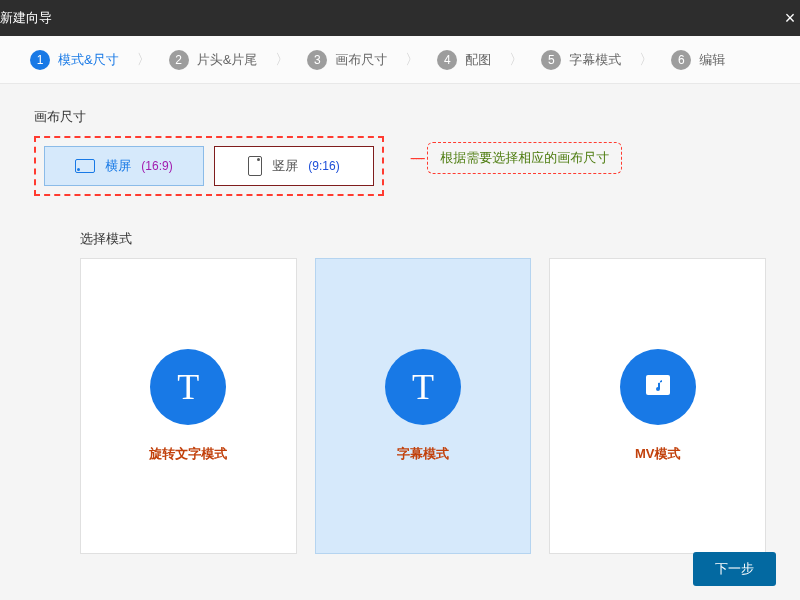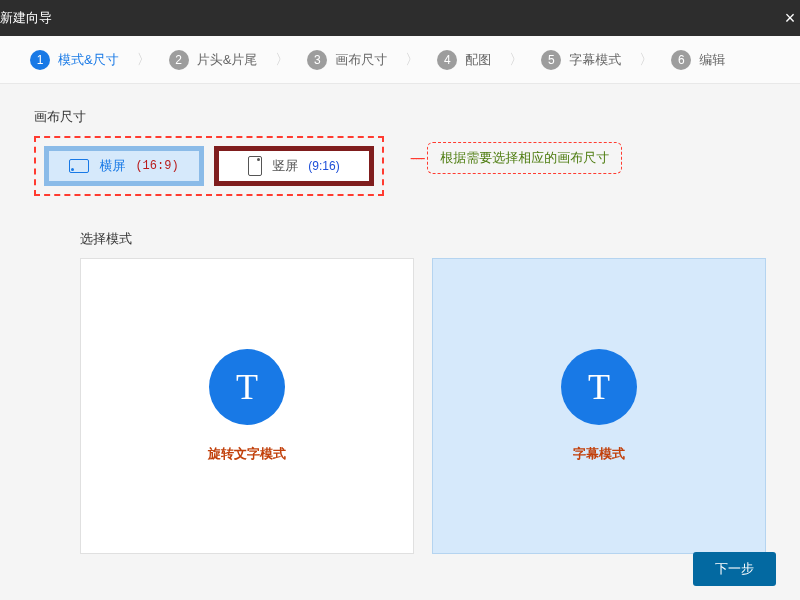--- a/index.html
+++ b/index.html
@@ -15,24 +15,24 @@
 .step-num { width: 20px; height: 20px; border-radius: 50%; background: #9d9d9d; color: #fff; display: flex; align-items: center; justify-content: center; font-size: 12px; }
 .step.active .step-num { background: #1879e6; }
 .step-sep { color: #ccc; margin: 0 18px; font-size: 14px; }
 
 .content { padding: 24px 34px; position: relative; }
 
 .section-label { font-size: 13px; color: #333; margin-bottom: 10px; display: block; }
 
 .dashed-box { border: 2px dashed #ff3b30; padding: 8px; display: inline-flex; gap: 10px; margin-bottom: 6px; }
 
-.size-opt { border: 5px solid #7f1d1d; background: #fff; width: 160px; height: 40px; display: flex; align-items: center; justify-content: center; gap: 10px; font-size: 13px; color: #555; cursor: pointer; }
+.size-opt { border: 1px solid #7f1d1d; background: #fff; width: 160px; height: 40px; display: flex; align-items: center; justify-content: center; gap: 10px; font-size: 13px; color: #555; cursor: pointer; }
 .size-opt.selected { background: #d6e9fb; border-color: #8bbbe8; color: #1879e6; }
 .size-opt .ratio { color: #1d4ed8; font-size: 12px; }
-.size-opt.selected .ratio { color: #b91c1c; font-family: Liberation Mono, monospace; }
+.size-opt.selected .ratio { color: #a21caf; }
 
 .landscape-icon { width: 20px; height: 14px; border: 1.5px solid currentColor; border-radius: 2px; position: relative; }
 .landscape-icon::after { content: ""; position: absolute; width: 3px; height: 3px; background: currentColor; border-radius: 50%; bottom: 1px; left: 1px; }
 .portrait-icon { width: 14px; height: 20px; border: 1.5px solid currentColor; border-radius: 2px; position: relative; }
 .portrait-icon::after { content: ""; position: absolute; width: 3px; height: 3px; background: currentColor; border-radius: 50%; top: 1px; right: 1px; }
 
 .annotation { position: absolute; left: 410px; top: 58px; display: flex; align-items: center; }
 .ann-line { color: #ff3b30; letter-spacing: -2px; font-size: 14px; margin-right: 4px; }
 .ann-box { border: 1px dashed #ff3b30; border-radius: 6px; padding: 6px 12px; color: #4d7c0f; font-size: 13px; }
 
@@ -116,19 +116,28 @@
             <span class="t-letter">T</span>
           </div>
         <span class="mode-card-label">旋转文字模式</span>
       </div>
       <div class="mode-card selected">
         <div class="mode-icon">
             <span class="t-letter">T</span>
           </div>
         <span class="mode-card-label">字幕模式</span>
       </div>
+      <div class="mode-card">
+        <div class="mode-icon">
+          <svg width="36" height="36" viewBox="0 0 36 36" fill="none">
+            <rect x="6" y="6" width="24" height="20" rx="2" fill="#fff"></rect>
+            <path d="M20 12 L20 20 Q20 22 18 22 Q16 22 16 20 Q16 18 18 18 L18 14 L22 13 L22 11 Z" fill="#1879e6"></path>
+          </svg>
+        </div>
+        <span class="mode-card-label">MV模式</span>
+      </div>
     </div>
   </div>
 </div>
 
 <div class="footer">
   <button class="next-btn">下一步</button>
 </div>
 
 </body></html>

